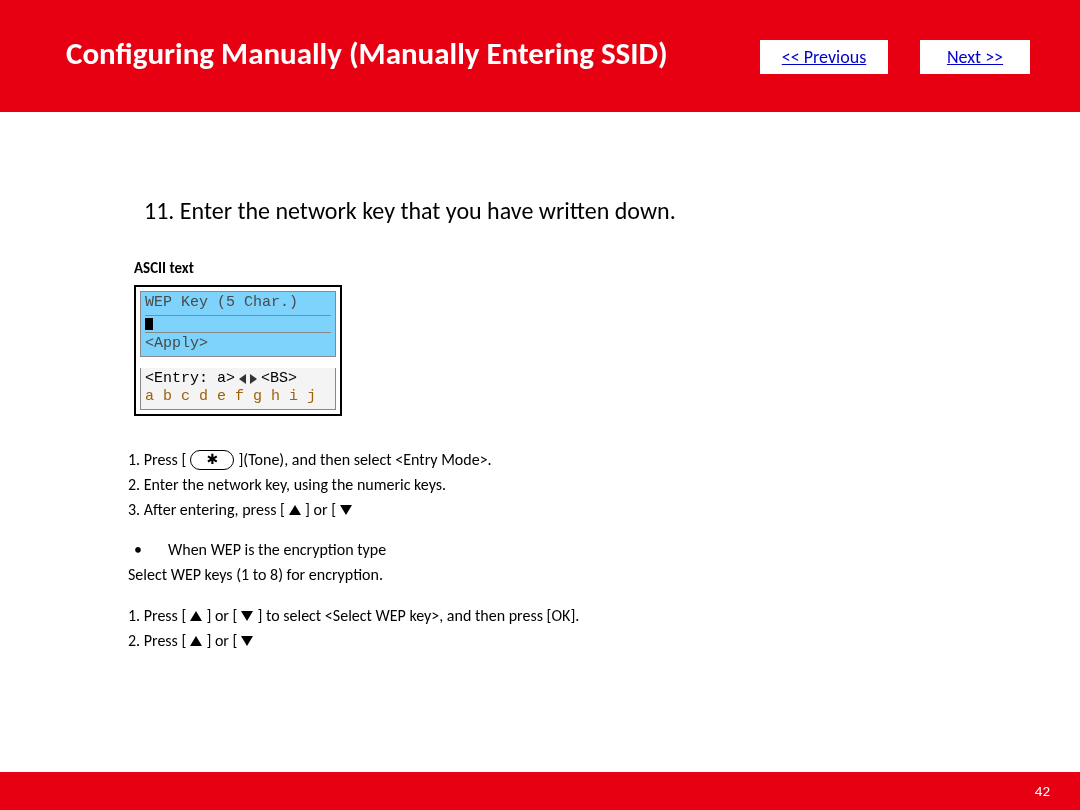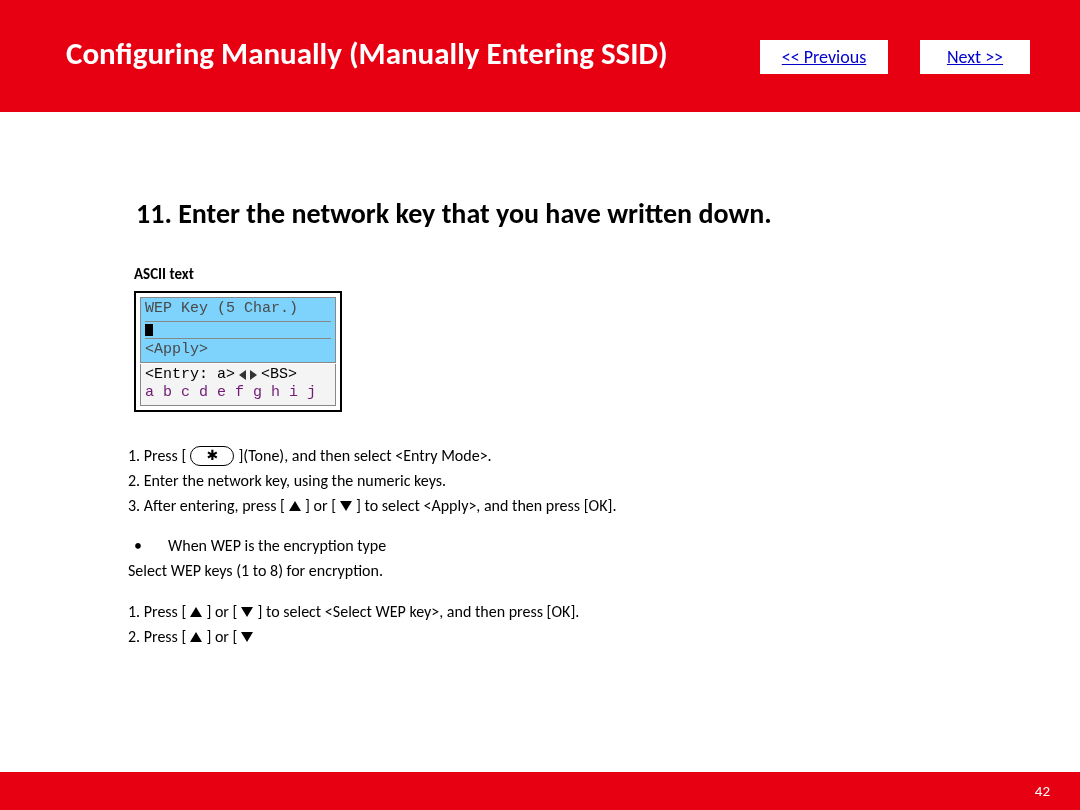--- a/index.html
+++ b/index.html
@@ -44,23 +44,23 @@
   .prev-btn { left: 760px;  width: 128px; }
   .next-btn { left: 920px; width: 110px; }
 
   .content {
     position: absolute;
     left: 128px;
     top: 196px;
     width: 820px;
   }
   .step-heading {
-    font-size: 28px;
-    font-weight: 700;
-    margin: 0 0 34px 8px;
+    font-size: 24px;
+    font-weight: 400;
+    margin: 0 0 34px 16px;
   }
   .sub-label {
     font-size: 15px;
     font-weight: 700;
     margin: 8px 0 8px 6px;
   }
 
   .lcd {
     border: 2px solid #000;
     width: 204px;
@@ -80,21 +80,21 @@
   .lcd-row { white-space: pre; display:flex; align-items:center; gap:4px;}
   .lcd-hr { border:0; border-top:1px solid #888; margin:2px 0; }
   .cursor-block {
     display:inline-block;
     width:8px; height:12px;
     background:#000;
     vertical-align:middle;
   }
   .lcd-white {
     background:#f4f4f4;
-    margin:1px 4px 2px 4px;
+    margin:11px 4px 2px 4px;
     border:1px solid #888;
     border-top:none;
     padding:2px 4px;
     color:#000;
   }
 
   .instructions {
     margin-top: 32px;
     font-size: 16px;
     line-height: 1.55;
@@ -161,40 +161,39 @@
       <hr class="lcd-hr">
       <div class="lcd-row">&lt;Apply&gt;</div>
     </div>
     <div class="lcd-white">
       <div class="lcd-row">
         <span>&lt;Entry: a&gt;</span>
         <span class="tri tri-sm-left"></span>
         <span class="tri tri-sm-right"></span>
         <span>&lt;BS&gt;</span>
       </div>
-      <div class="lcd-row" style="color:#701a75;">a b c d e f g h i j</div>
+      <div class="lcd-row" style="color:#a16207;">a b c d e f g h i j</div>
     </div>
   </div>
 
   <div class="instructions">
 
     <div class="line">
       <span>1. Press [</span>
       <span class="tone-btn">✱</span>
       <span>](Tone), and then select &lt;Entry Mode&gt;.</span>
     </div>
 
     <div class="line">2. Enter the network key, using the numeric keys.</div>
 
     <div class="line">
       <span>3. After entering, press [</span>
       <span class="tri tri-up"></span>
       <span>] or [</span>
       <span class="tri tri-down"></span>
-      <span>] to select &lt;Apply&gt;, and then press [OK].</span>
     </div>
 
     <div style="height:16px;"></div>
 
     <div class="line">
       <span class="bullet">•</span>
       <span style="width:12px"></span>
       <span>When WEP is the encryption type</span>
     </div>
     <div class="line">Select WEP keys (1 to 8) for encryption.</div>

